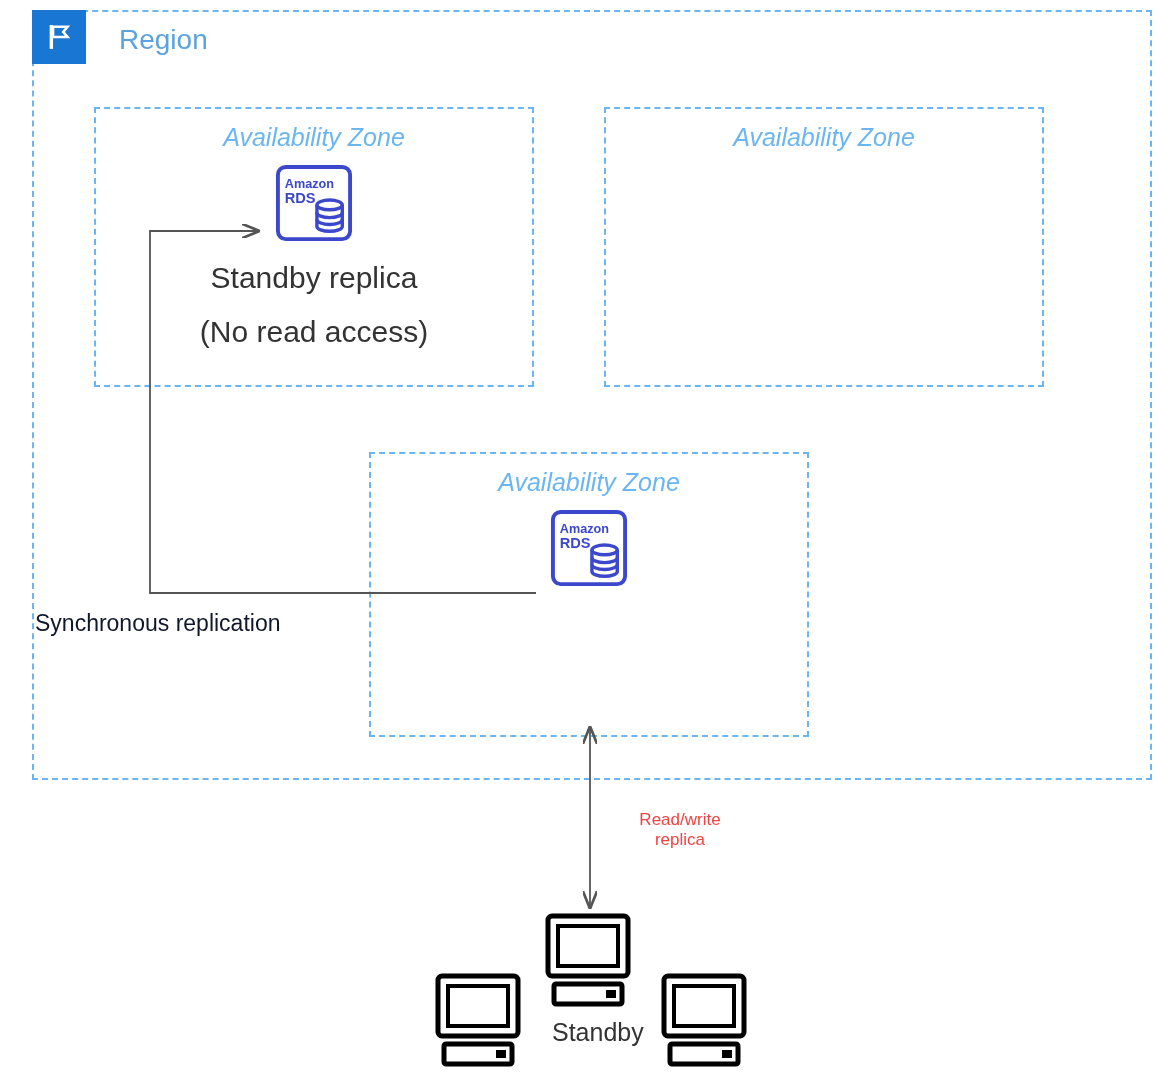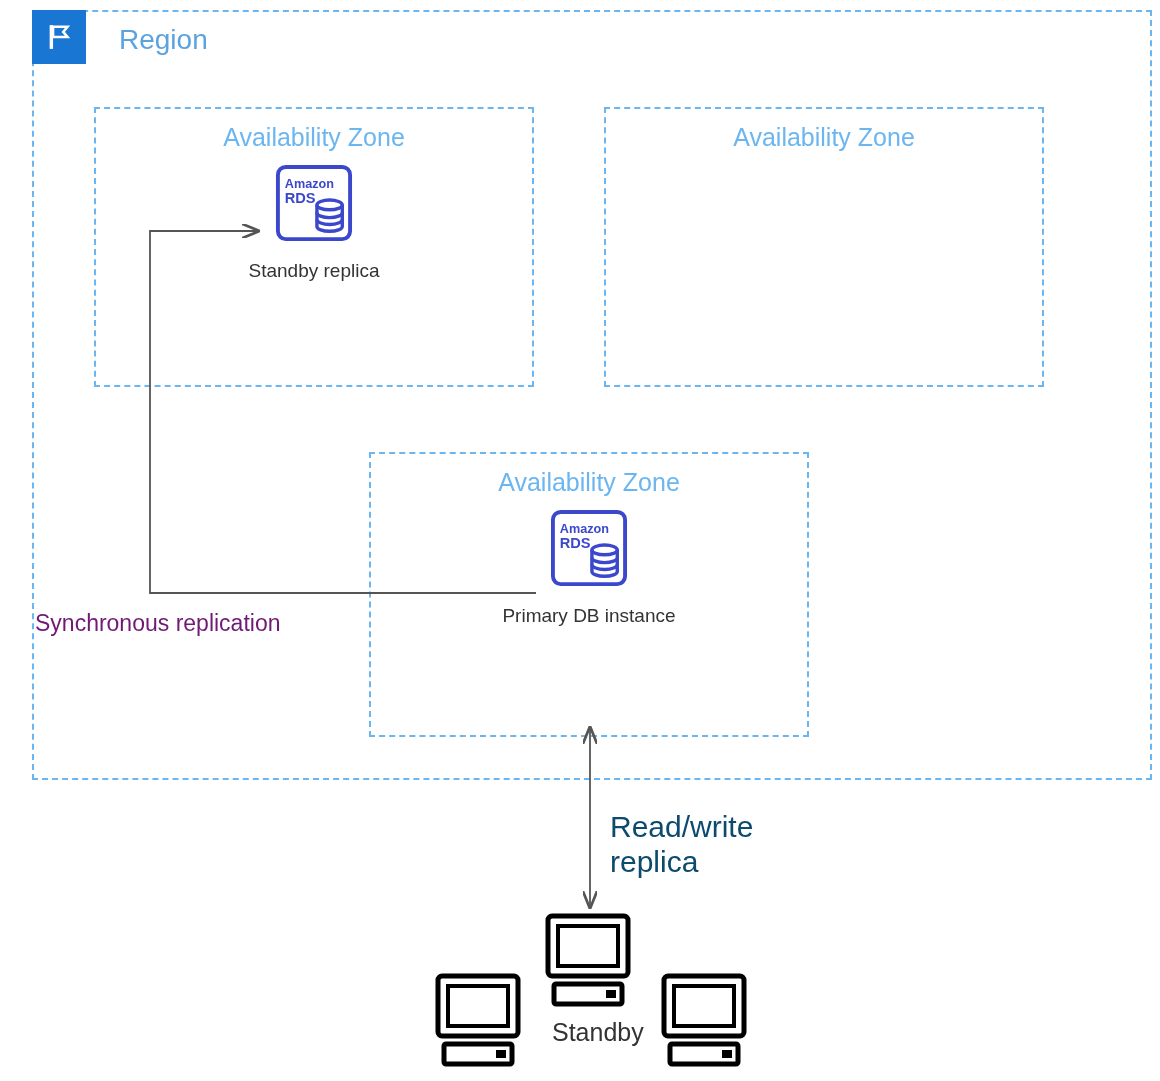--- a/index.html
+++ b/index.html
@@ -44,44 +44,45 @@
   .az {
     position: absolute;
     border: 2px dashed #6bb6f0;
     text-align: center;
   }
   .az-title {
     font-size: 25px;
     color: #6bb6f0;
     margin-top: 14px;
     font-weight: 400;
+    font-style: italic;
   }
   .rds-icon {
     margin: 12px auto 6px auto;
     width: 78px;
     height: 78px;
     text-decoration: underline;
   }
   .rds-icon svg { width: 78px; height: 78px; }
   .node-label {
-    font-size: 19px;
+    font-size: 30px;
     color: #333;
     line-height: 1.2;
     margin-top: 18px;
   }
   .replication-label {
     position: absolute;
     font-size: 23px;
-    color: #701a75;
+    color: #0f172a;
   }
   .access-label {
     position: absolute;
-    font-size: 30px;
-    color: #0c4a6e;
-    text-align: left;
+    font-size: 17px;
+    color: #ef4444;
+    text-align: center;
     line-height: 1.15;
   }
   .clients-group {
     position: absolute;
   }
   .clients-label {
     position: absolute;
     font-size: 25px;
     color: #333;
   }
@@ -118,20 +119,21 @@
         <text x="10" y="40" font-family="Arial" font-size="15" font-weight="700" fill="#3b48cc">RDS</text>
         <g stroke="#3b48cc" stroke-width="3.5" fill="none">
           <ellipse cx="56" cy="42" rx="13" ry="5"></ellipse>
           <path d="M43 42 v22 a13 5 0 0 0 26 0 v-22"></path>
           <path d="M43 50 a13 5 0 0 0 26 0"></path>
           <path d="M43 57 a13 5 0 0 0 26 0"></path>
         </g>
       </svg>
     </div>
     <div class="node-label">Standby replica</div>
+    <div class="node-label">(No read access)</div>
   </div>
 
   <div class="az" style="left:570px; top:95px; width:440px; height:280px;">
     <div class="az-title">Availability Zone</div>
   </div>
 
   <div class="az" style="left:335px; top:440px; width:440px; height:285px;">
     <div class="az-title">Availability Zone</div>
     <div class="rds-icon">
       <svg viewBox="0 0 80 80">
@@ -139,21 +141,20 @@
         <text x="10" y="25" font-family="Arial" font-size="13" font-weight="700" fill="#3b48cc">Amazon</text>
         <text x="10" y="40" font-family="Arial" font-size="15" font-weight="700" fill="#3b48cc">RDS</text>
         <g stroke="#3b48cc" stroke-width="3.5" fill="none">
           <ellipse cx="56" cy="42" rx="13" ry="5"></ellipse>
           <path d="M43 42 v22 a13 5 0 0 0 26 0 v-22"></path>
           <path d="M43 50 a13 5 0 0 0 26 0"></path>
           <path d="M43 57 a13 5 0 0 0 26 0"></path>
         </g>
       </svg>
     </div>
-    <div class="node-label">Primary DB instance</div>
   </div>
 </div>
 
 <svg class="connector" style="left:0; top:0; width:1160px; height:1081px;">
   <defs>
     <marker id="arrowhead" markerWidth="10" markerHeight="8" refX="9" refY="4" orient="auto">
       <path d="M0,0 L10,4 L0,8" fill="none" stroke="#555" stroke-width="1.5"></path>
     </marker>
     <marker id="arrowhead2" markerWidth="10" markerHeight="8" refX="9" refY="4" orient="auto">
       <path d="M0,0 L10,4 L0,8" fill="none" stroke="#555" stroke-width="1.5"></path>

